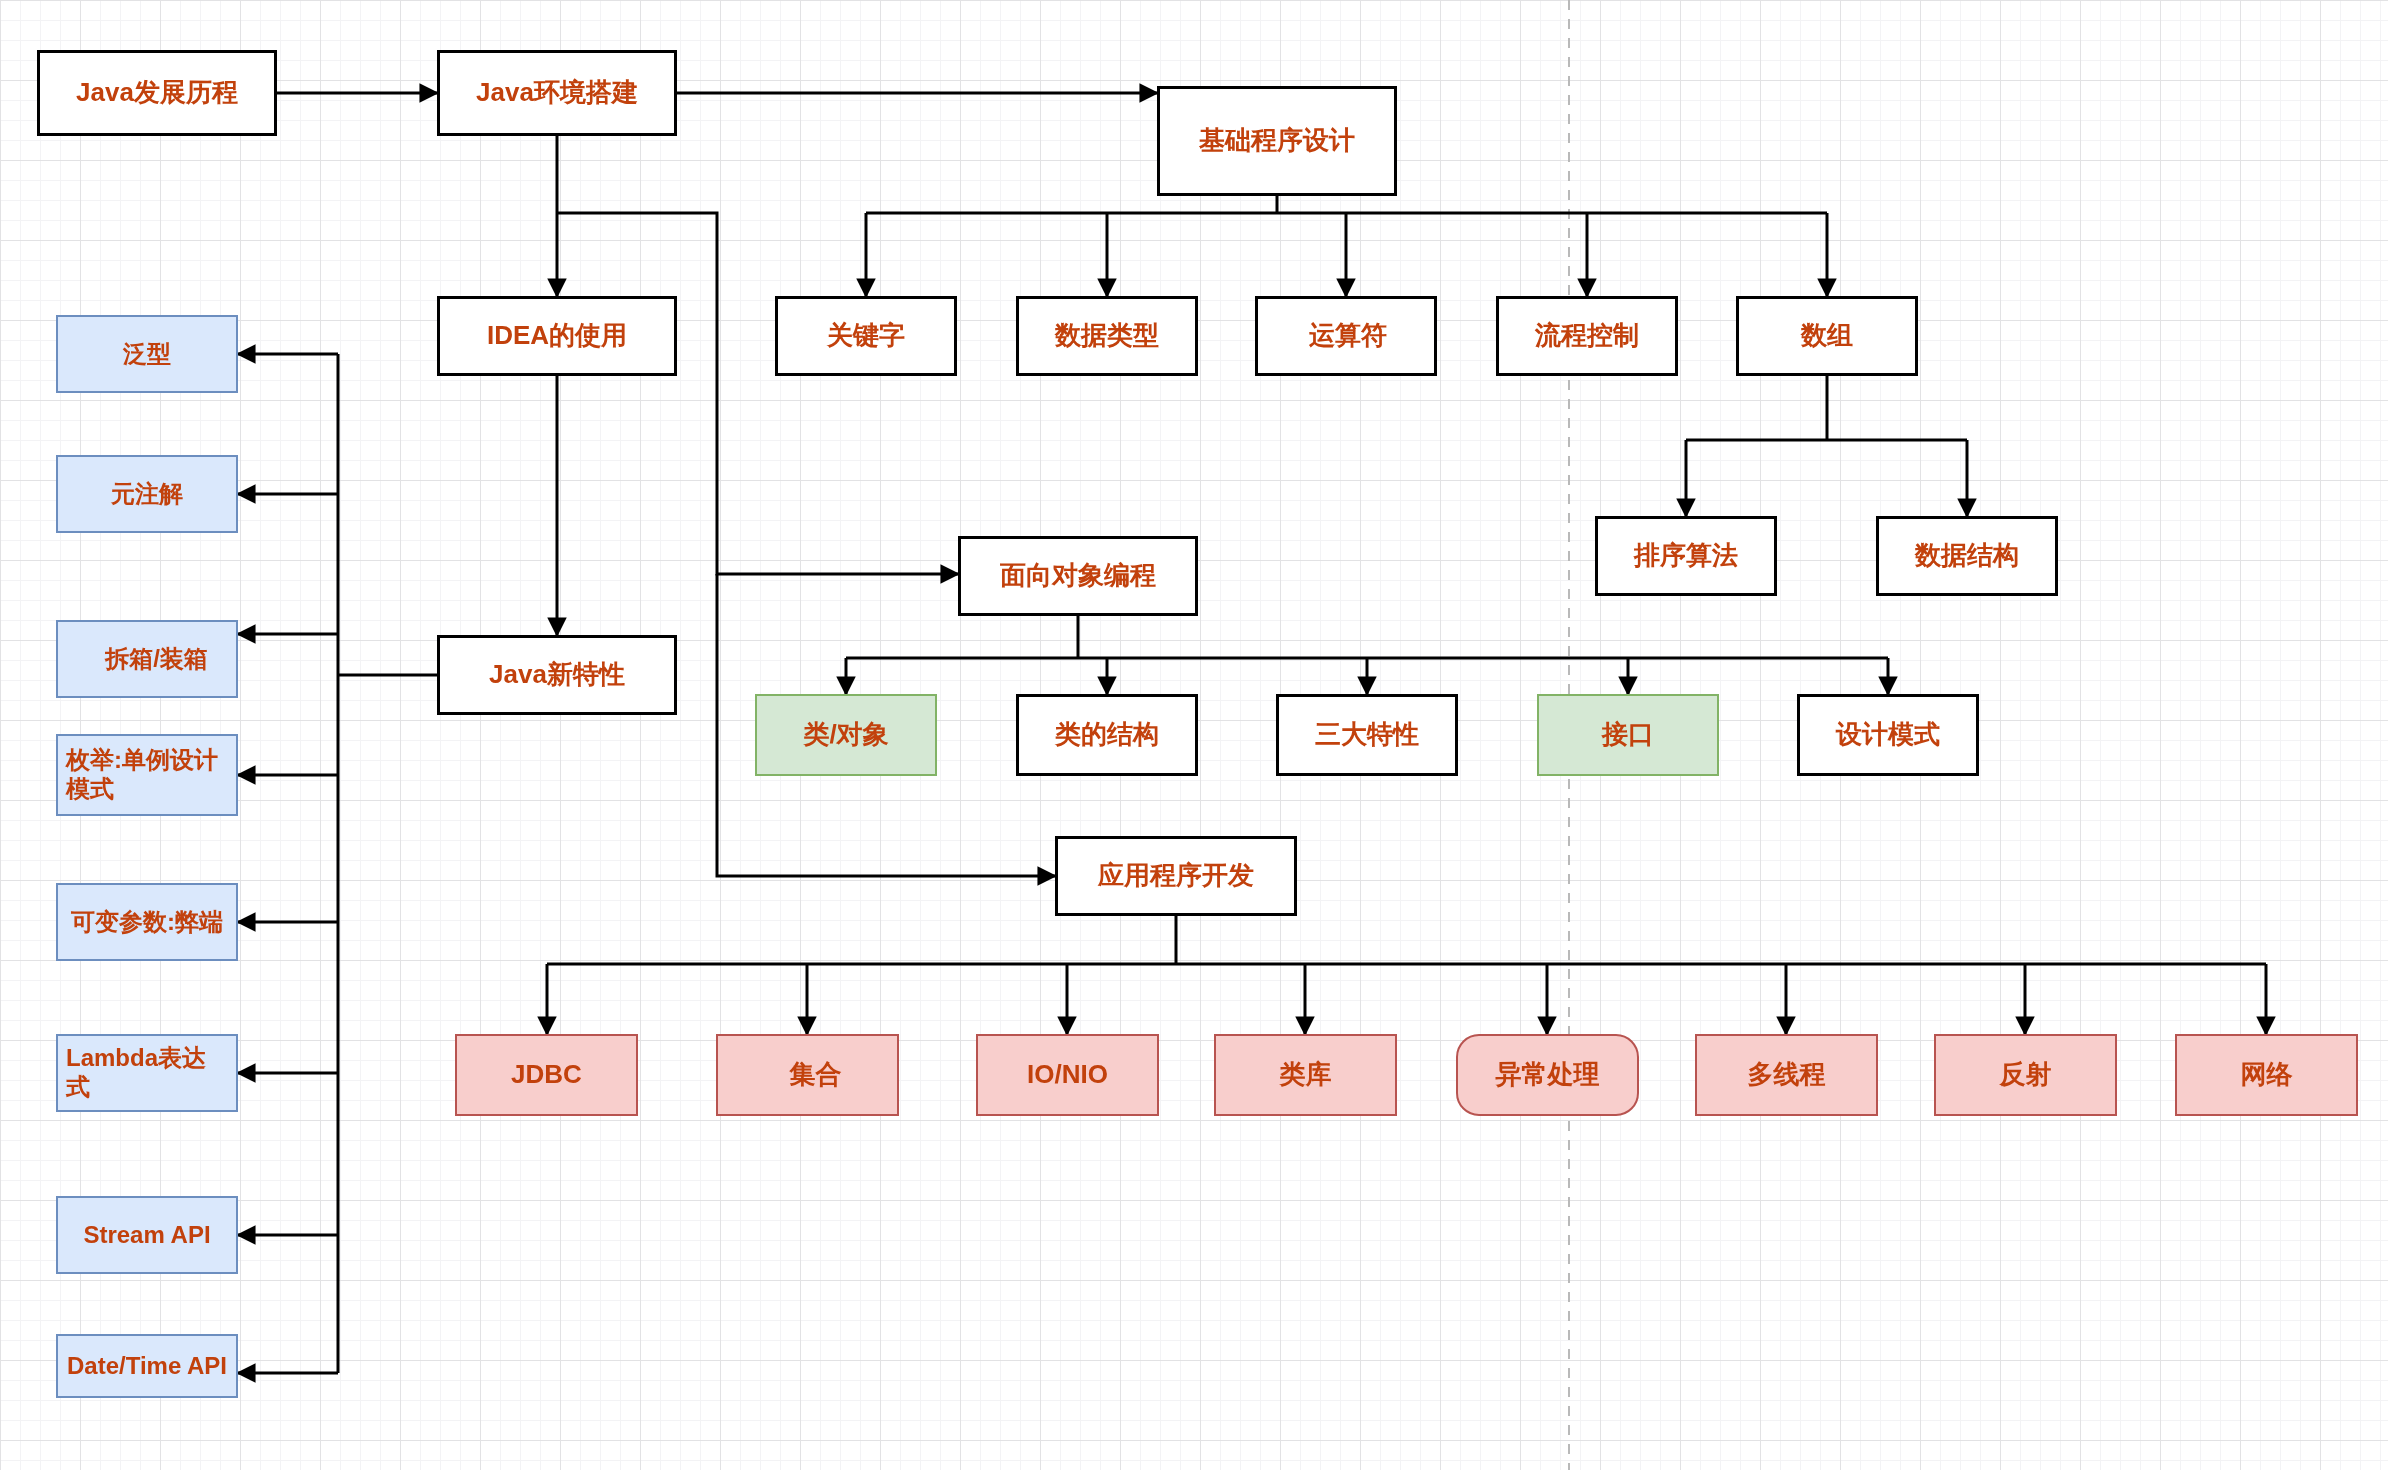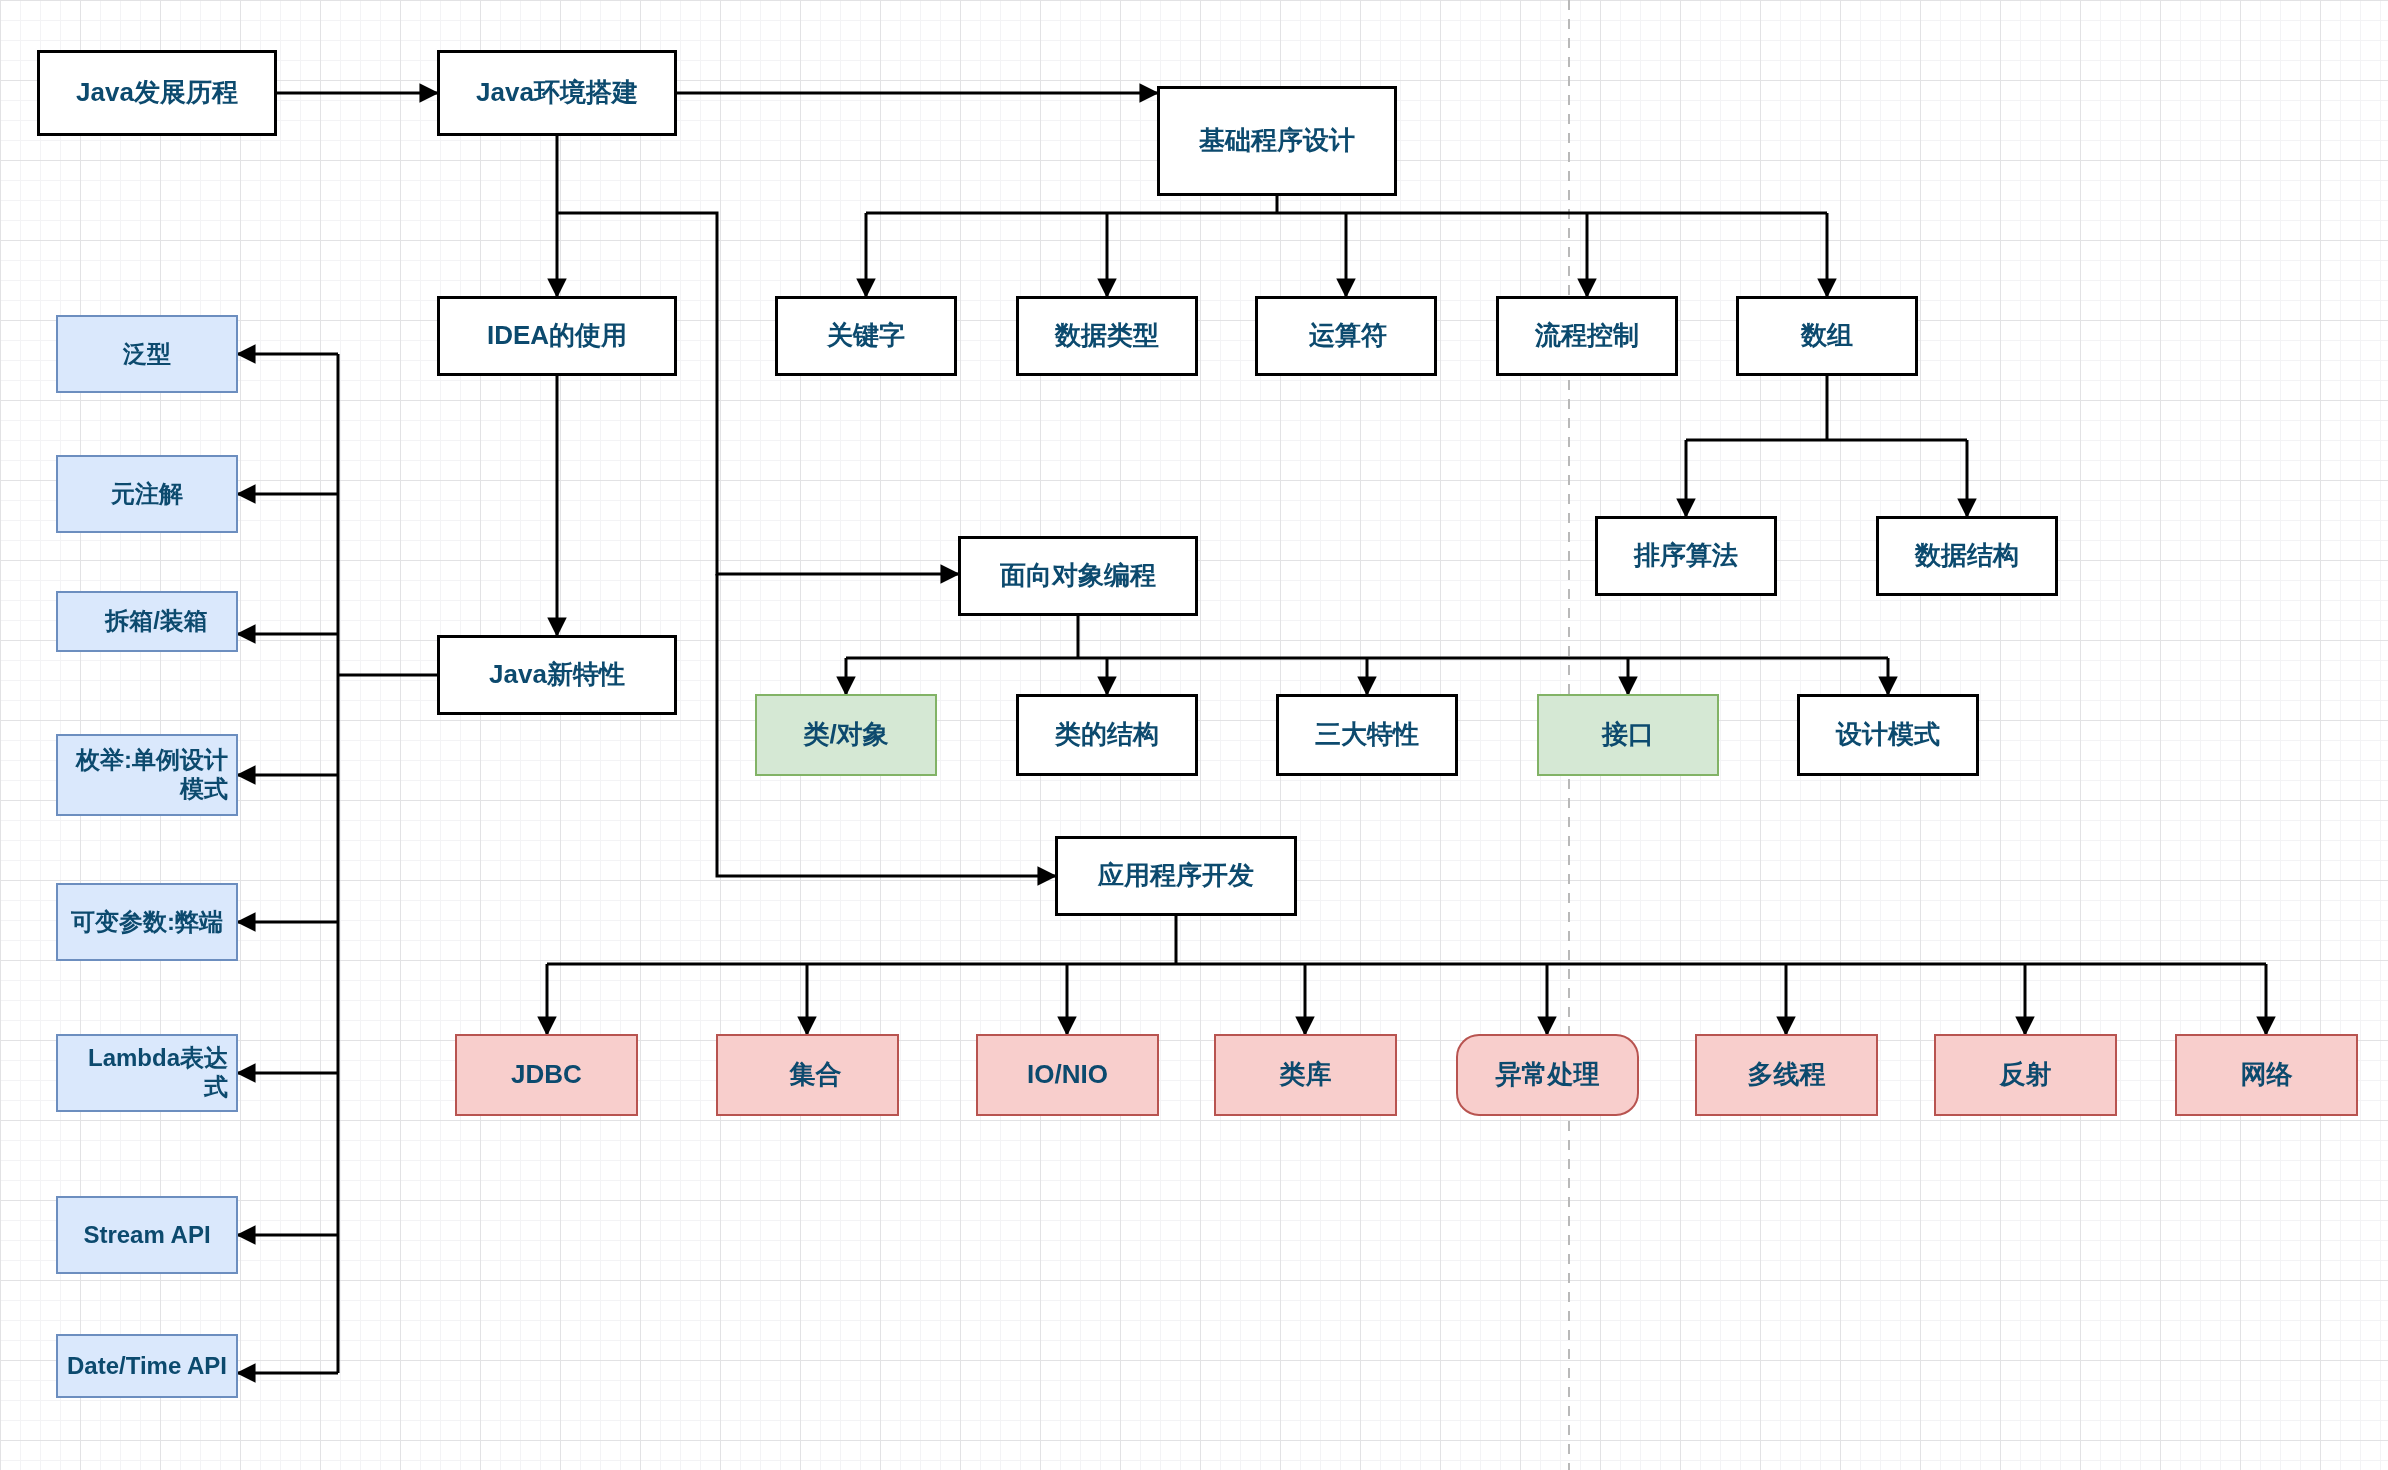--- a/index.html
+++ b/index.html
@@ -13,21 +13,21 @@
       linear-gradient(var(--grid-major,#e2e2e4) 1px, transparent 1px),
       linear-gradient(90deg, var(--grid-major,#e2e2e4) 1px, transparent 1px),
       linear-gradient(var(--grid-minor,#f3f3f5) 1px, transparent 1px),
       linear-gradient(90deg, var(--grid-minor,#f3f3f5) 1px, transparent 1px);
     background-size:80px 80px,80px 80px,20px 20px,20px 20px;
   }
   #wires{position:absolute;left:0;top:0;z-index:1;}
   .node{
     position:absolute;z-index:2;
     display:flex;align-items:center;justify-content:center;
-    text-align:right;font-weight:bold;color:#0c4a6e;
+    text-align:left;font-weight:bold;color:#c2410c;
     font-size:26px;line-height:1.2;
     box-sizing:border-box;padding:0 8px;
     background:#fff;border:3px solid #000;
   }
   .node.blue{background:var(--blue-fill,#dae8fc);border:2.5px solid var(--blue-border,#6c8ebf);font-size:24px;}
   .node.green{background:var(--green-fill,#d5e8d4);border:2.5px solid var(--green-border,#82b366);}
   .node.red{background:var(--red-fill,#f8cecc);border:2.5px solid var(--red-border,#b85450);}
 </style>
 </head>
 <body>
@@ -126,20 +126,20 @@
   <div class="node red" style="left:716px;top:1034px;width:183px;height:82px;padding-left:24px;">集合</div>
   <div class="node red" style="left:976px;top:1034px;width:183px;height:82px;">IO/NIO</div>
   <div class="node red" style="left:1214px;top:1034px;width:183px;height:82px;">类库</div>
   <div class="node red" style="left:1456px;top:1034px;width:183px;height:82px;border-radius:23px;">异常处理</div>
   <div class="node red" style="left:1695px;top:1034px;width:183px;height:82px;">多线程</div>
   <div class="node red" style="left:1934px;top:1034px;width:183px;height:82px;">反射</div>
   <div class="node red" style="left:2175px;top:1034px;width:183px;height:82px;">网络</div>
 
   <div class="node blue" style="left:56px;top:315px;width:182px;height:78px;">泛型</div>
   <div class="node blue" style="left:56px;top:455px;width:182px;height:78px;">元注解</div>
-  <div class="node blue" style="left:56px;top:591px;width:182px;height:61px;padding-left:27px;">拆箱/装箱</div>
+  <div class="node blue" style="left:56px;top:620px;width:182px;height:78px;padding-left:27px;">拆箱/装箱</div>
   <div class="node blue" style="left:56px;top:734px;width:182px;height:82px;">枚举:单例设计模式</div>
   <div class="node blue" style="left:56px;top:883px;width:182px;height:78px;">可变参数:弊端</div>
   <div class="node blue" style="left:56px;top:1034px;width:182px;height:78px;">Lambda表达式</div>
   <div class="node blue" style="left:56px;top:1196px;width:182px;height:78px;">Stream API</div>
   <div class="node blue" style="left:56px;top:1334px;width:182px;height:64px;">Date/Time API</div>
 
 </div>
 
 </body></html>

